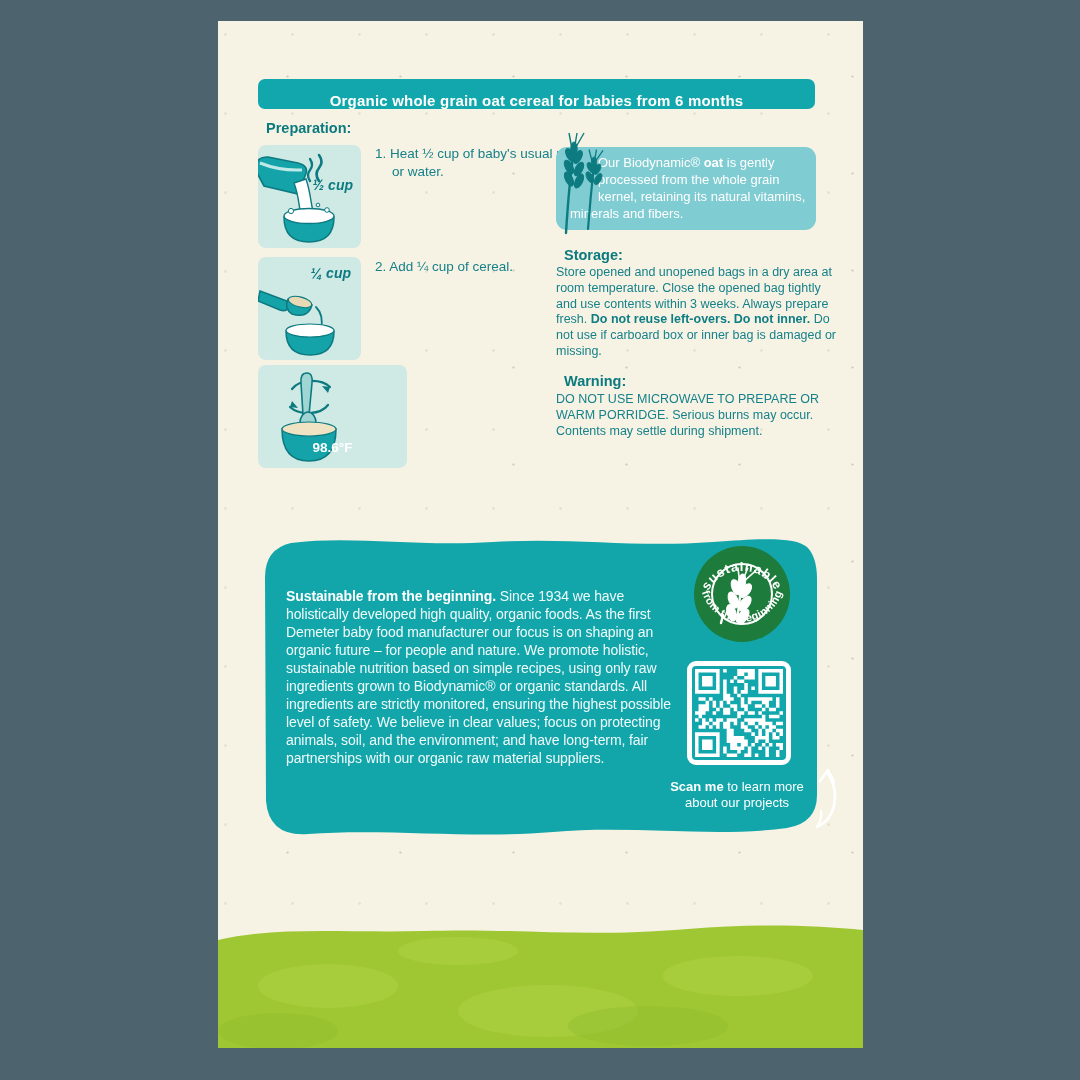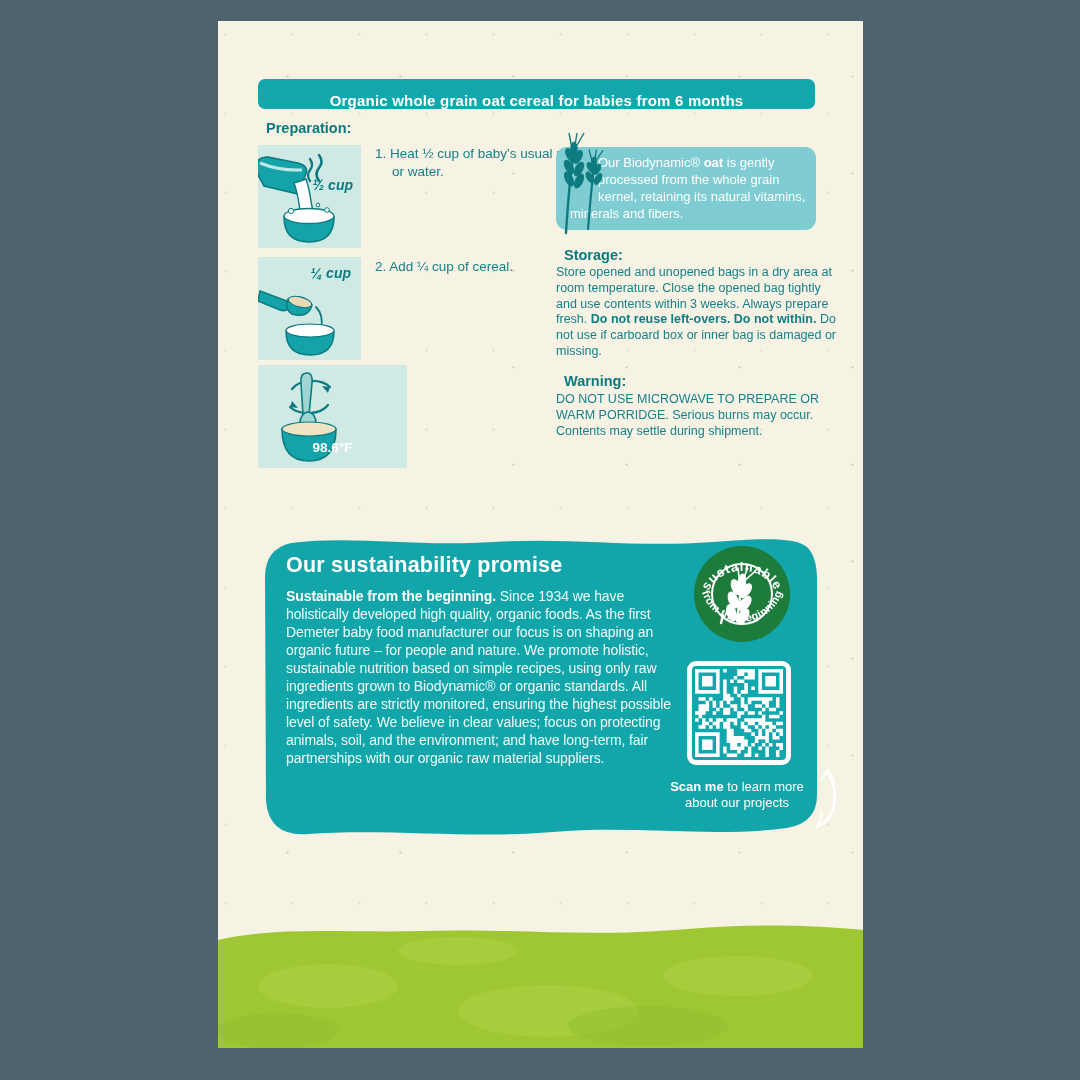--- a/index.html
+++ b/index.html
@@ -23,21 +23,21 @@
   .banner{
     position:absolute;left:40px;top:58px;width:557px;height:30px;
     background:#12a7ac;border-radius:7px;
     display:flex;align-items:flex-end;justify-content:center;
     color:#fff;font-weight:700;font-size:15px;letter-spacing:.2px;
   }
   
   .h-teal{position:absolute;color:#0b7a7e;font-weight:700;font-size:14.5px;margin-left:8px;}
   .prep-h{left:40px;top:99px;}
   .step-icon{
-    position:absolute;left:40px;width:103px;height:103px;border-radius:2px;
+    position:absolute;left:40px;width:103px;height:103px;border-radius:8px;
     background:#cfe9e4;
   }
   .si-1{top:124px;} .si-2{top:236px;} .si-3{top:344px;padding-left:46px;}
   .step-icon svg{position:absolute;left:0;top:0;}
   .icon-label{
     position:absolute;color:#0c7a80;font-weight:700;font-style:italic;font-size:14px;
     white-space:nowrap;
   }
   .lab-1{right:8px;top:32px;}
   .lab-2{right:10px;top:8px;}
@@ -185,31 +185,30 @@
         <ellipse cx="-4" cy="8" rx="3.4" ry="7" transform="rotate(-28 -4 8)"></ellipse>
         <ellipse cx="4" cy="10" rx="3.4" ry="7" transform="rotate(28 4 10)"></ellipse>
         <ellipse cx="-5" cy="20" rx="3.6" ry="7.5" transform="rotate(-28 -5 20)"></ellipse>
         <ellipse cx="5" cy="22" rx="3.6" ry="7.5" transform="rotate(28 5 22)"></ellipse>
         <ellipse cx="0" cy="2" rx="3.2" ry="7"></ellipse>
       </g>
     </g>
   </svg>
 
   <div class="h-teal storage-h">Storage:</div>
-  <div class="col-right storage-b"><span>Store opened and unopened bags in a dry area at room temperature. Close the opened bag tightly and use contents within 3 weeks. Always prepare fresh. </span><b class="inl">Do not reuse left-overs. Do not within.</b><span> Do not use if carboard box or inner bag is damaged or missing.</span></div>
+  <div class="col-right storage-b"><span>Store opened and unopened bags in a dry area at room temperature. Close the opened bag tightly and use contents within 3 weeks. Always prepare fresh. </span><b class="inl">Do not reuse left-overs. Do not inner.</b><span> Do not use if carboard box or inner bag is damaged or missing.</span></div>
 
   <div class="h-teal warning-h">Warning:</div>
   <div class="col-right warning-b">DO NOT USE MICROWAVE TO PREPARE OR WARM PORRIDGE. Serious burns may occur. Contents may settle during shipment.</div>
 
   <div class="blob">
     <svg class="blob-bg" width="555" height="308" viewBox="0 0 555 308">
       <path d="M28,10 C90,2 150,14 230,9 C310,4 370,15 450,9 C500,5 533,4 544,14 Q554,24 554,46 L554,262 Q554,290 524,295 C450,305 370,292 290,299 C210,306 120,295 45,301 Q6,304 3,268 L2,44 Q2,16 28,10 Z" fill="#12a6ab"></path>
     </svg>
 
-    <div class="blob-title">Our sustainability promise</div>
     <div class="blob-para"><b>Sustainable from the beginning.</b><span> Since 1934 we have holistically developed high quality, organic foods. As the first Demeter baby food manufacturer our focus is on shaping an organic future – for people and nature. We promote holistic, sustainable nutrition based on simple recipes, using only raw ingredients grown to Biodynamic® or organic standards. All ingredients are strictly monitored, ensuring the highest possible level of safety. We believe in clear values; focus on protecting animals, soil, and the environment; and have long-term, fair partnerships with our organic raw material suppliers.</span></div>
 
     <svg class="badge" viewBox="0 0 98 98">
       <defs>
         <path id="arcTop" d="M 12,55 A 38,38 0 0 1 86,55" fill="none"></path>
         <path id="arcBot" d="M 8,44 A 42,42 0 0 0 90,44" fill="none"></path>
       </defs>
       <circle cx="49" cy="49" r="48" fill="#1d7b3b"></circle>
       <circle cx="49" cy="49" r="30" fill="none" stroke="#ffffff" stroke-width="2"></circle>
       <g fill="#ffffff" stroke="#ffffff">

